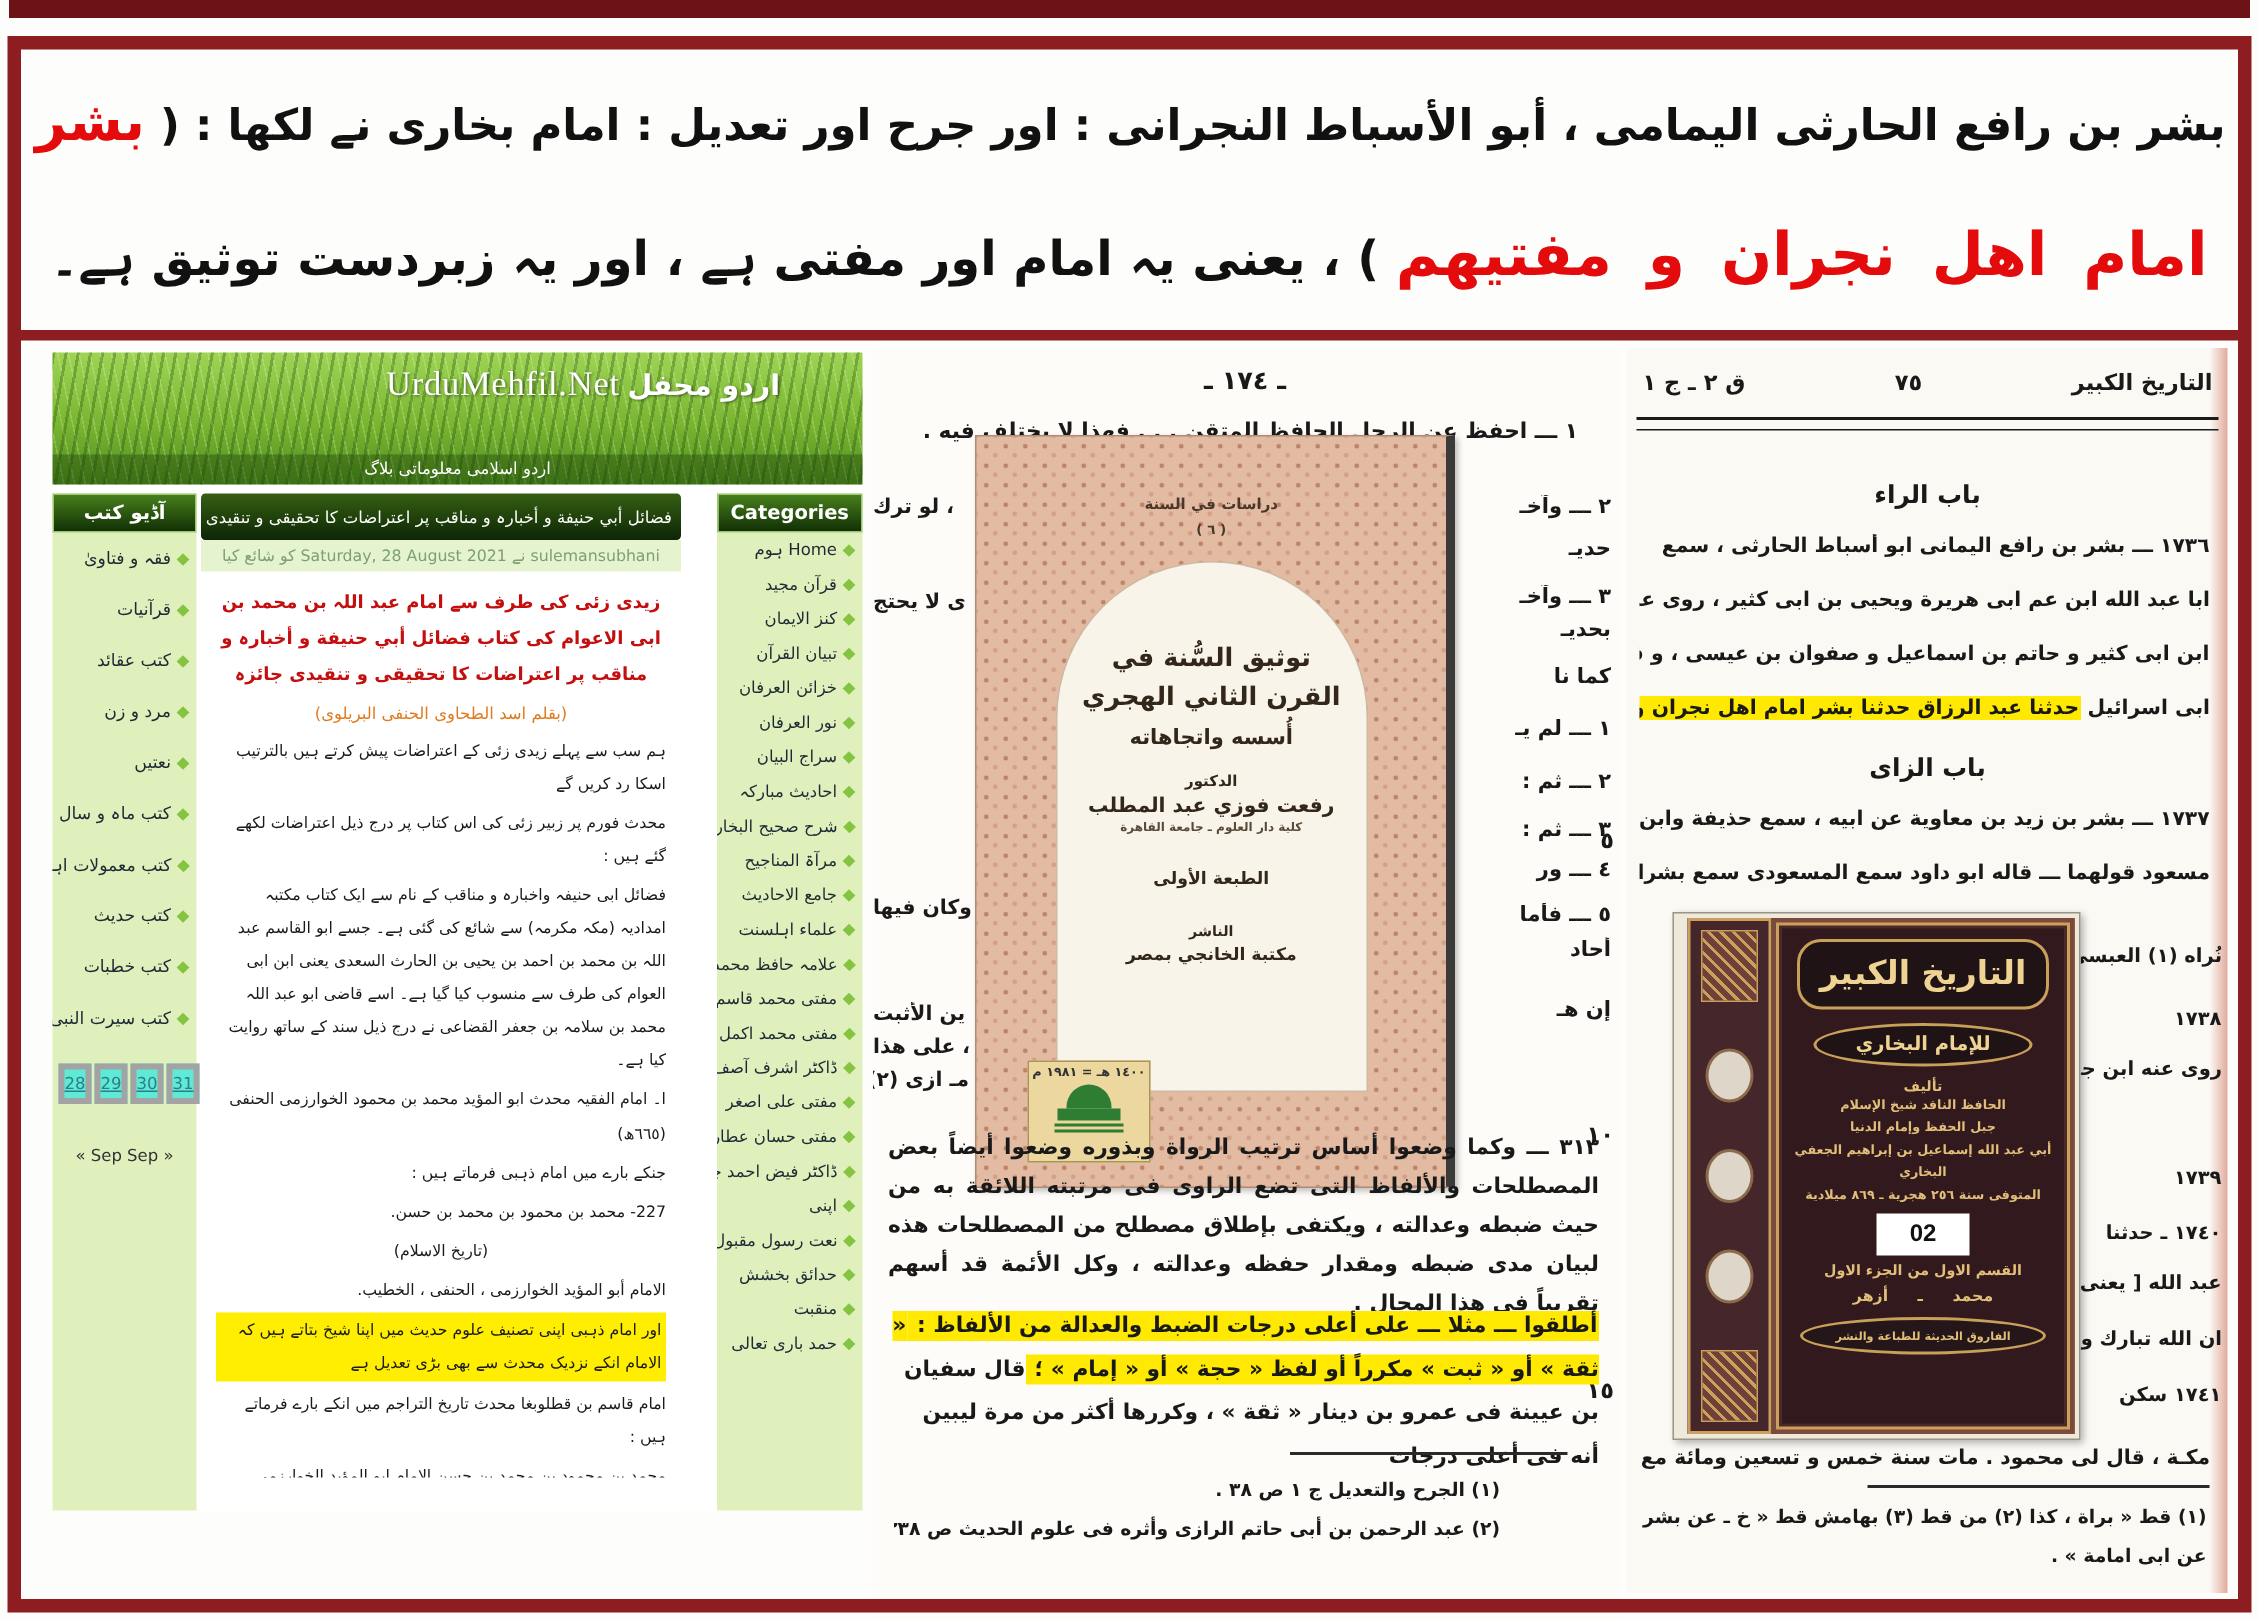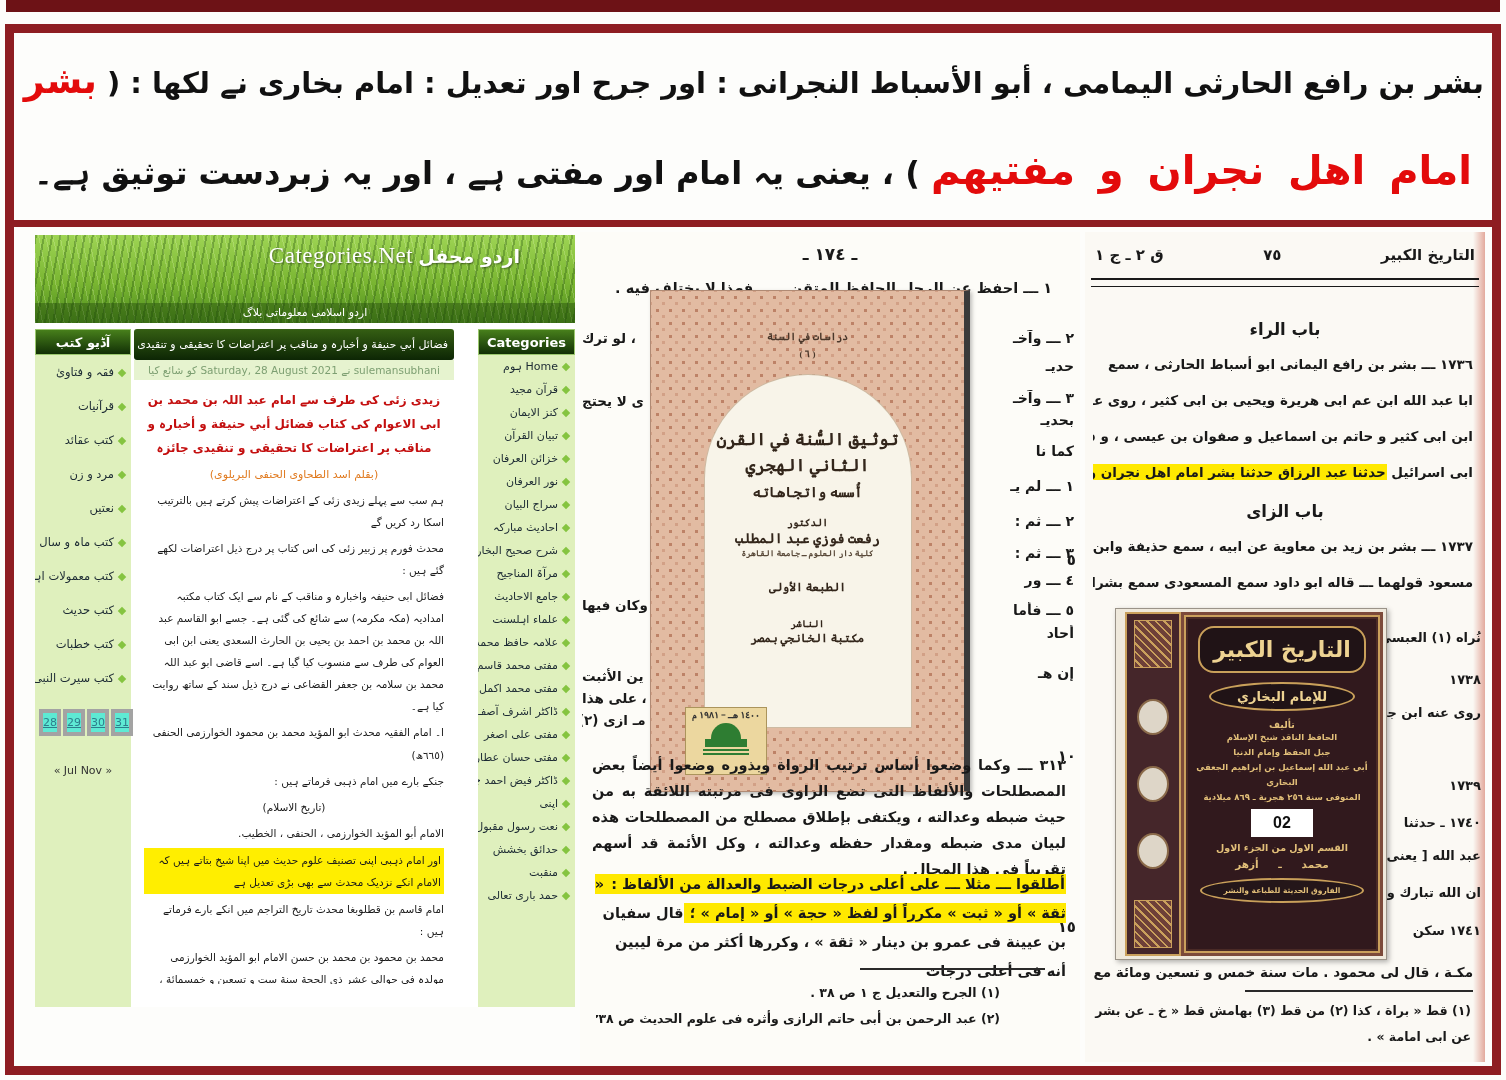--- a/index.html
+++ b/index.html
@@ -79,21 +79,21 @@
   .c-hl{background:#ffe900;padding:2px 1px;}
   .mp-rule{position:absolute;top:736px;left:280px;right:35px;border-top:2px solid #2a2a2a;}
   .mp-foot{position:absolute;top:748px;left:16px;right:80px;font-size:12.5px;line-height:26px;text-align:right;}
   .mp-foot div{white-space:nowrap;overflow:hidden;}
 
   
   .m-cover{position:absolute;left:70px;top:58px;width:320px;height:502px;box-sizing:border-box;
       background-color:#e2bba2;
       background-image:radial-gradient(#bd8267 1.5px,transparent 1.7px),radial-gradient(#d2a086 1.5px,transparent 1.7px);
       background-size:13px 13px;background-position:0 0,6px 6px;
-      border:1px solid #b08a74;border-right:6px solid #3a3a3a;box-shadow:2px 2px 4px rgba(0,0,0,.25);font-family:Liberation Serif, serif;}
+      border:1px solid #b08a74;border-right:6px solid #3a3a3a;box-shadow:2px 2px 4px rgba(0,0,0,.25);}
   .m-cover-series{position:absolute;top:40px;left:0;right:0;text-align:center;font-size:10px;color:#4a372a;font-weight:bold;}
   .m-cover-seriesno{position:absolute;top:58px;left:0;right:0;text-align:center;font-size:9px;color:#4a372a;}
   .m-arch{position:absolute;left:50%;transform:translateX(-50%);top:84px;width:206px;height:352px;background:#f8f4e9;border-radius:103px 103px 0 0;box-shadow:0 0 0 1px #cdbaa2;text-align:center;direction:rtl;color:#33261b;}
   .m-arch .t1{margin-top:52px;font-size:17px;font-weight:bold;padding:0 10px;line-height:1.5;}
   .m-arch .t2{margin-top:6px;font-size:14px;font-weight:bold;}
   .m-arch .a-label{margin-top:16px;font-size:10px;}
   .m-arch .a-name{margin-top:2px;font-size:13.5px;font-weight:bold;}
   .m-arch .a-aff{margin-top:2px;font-size:8px;color:#5a4a3a;}
   .m-arch .ed{margin-top:22px;font-size:11.5px;font-weight:bold;}
   .m-arch .p-label{margin-top:24px;font-size:9.5px;}
@@ -154,21 +154,21 @@
     <span class="c-black">بشر بن رافع الحارثی الیمامی ، أبو الأسباط النجرانی : اور جرح اور تعدیل : امام بخاری نے لکھا : ( </span><span class="c-red">بشر بن رافع</span></div>
     <div class="hline l2">
       
     <span class="c-red">امام اهل نجران و مفتيهم</span><span class="c-black"> ) ، یعنی یہ امام اور مفتی ہے ، اور یہ زبردست توثیق ہے۔</span></div>
   </div>
 
   <div class="lp">
     <div class="lp-banner">
       <div class="lp-title">
         <span class="lp-urdu">اردو محفل</span>
-        <span class="lp-latin">Categories.Net</span>
+        <span class="lp-latin">UrduMehfil.Net</span>
       </div>
       <div class="lp-tagline">اردو اسلامی معلوماتی بلاگ</div>
     </div>
     <div class="lp-cols">
       <div class="lp-audio">
         <div class="sb-head">آڈیو کتب</div>
         <div class="sb-list">
 
             <div class="sb-item"><span class="bullet"></span><span>فقہ و فتاویٰ</span></div>
 
@@ -191,37 +191,38 @@
             <div class="sb-item"><span class="bullet"></span><span>کتب سیرت النبی</span></div>
           </div>
         <div class="cal">
           <div class="cal-days">
 
           <span class="cal-day">28</span>
               <span class="cal-day">29</span>
               <span class="cal-day">30</span>
               <span class="cal-day">31</span>
             </div>
-          <div class="cal-nav">« Jul   Nov »</div>
+          <div class="cal-nav">« Sep   Sep »</div>
         </div>
       </div>
 
       <div class="lp-main">
         <div class="post-title">فضائل أبي حنيفة و أخبارہ و مناقب پر اعتراضات کا تحقیقی و تنقیدی جائزہ</div>
         <div class="post-meta">sulemansubhani نے Saturday, 28 August 2021 کو شائع کیا</div>
         <div class="post-body">
           <div class="lead">زیدی زئی کی طرف سے امام عبد اللہ بن محمد بن ابی الاعوام کی کتاب فضائل أبي حنيفة و أخبارہ و مناقب پر اعتراضات کا تحقیقی و تنقیدی جائزہ</div>
           <div class="byline">(بقلم اسد الطحاوی الحنفی البریلوی)</div>
           <div>
 
           <div class="para c-normal">ہم سب سے پہلے زیدی زئی کے اعتراضات پیش کرتے ہیں بالترتیب اسکا رد کریں گے</div>
               <div class="para c-normal">محدث فورم پر زبیر زئی کی اس کتاب پر درج ذیل اعتراضات لکھے گئے ہیں :</div>
               <div class="para c-normal">فضائل ابی حنیفہ واخبارہ و مناقب کے نام سے ایک کتاب مکتبہ امدادیہ (مکہ مکرمہ) سے شائع کی گئی ہے۔ جسے ابو القاسم عبد اللہ بن محمد بن احمد بن یحیی بن الحارث السعدی یعنی ابن ابی العوام کی طرف سے منسوب کیا گیا ہے۔ اسے قاضی ابو عبد اللہ محمد بن سلامہ بن جعفر القضاعی نے درج ذیل سند کے ساتھ روایت کیا ہے۔</div>
               <div class="para c-normal">ا۔ امام الفقیہ محدث ابو المؤید محمد بن محمود الخوارزمی الحنفی (٦٦٥ھ)</div>
               <div class="para c-normal">جنکے بارے میں امام ذہبی فرماتے ہیں :</div>
+              <div class="para c-normal">227- محمد بن محمود بن محمد بن حسن.</div>
               <div class="para c-center">(تاریخ الاسلام)</div>
               <div class="para c-normal">الامام أبو المؤید الخوارزمی ، الحنفی ، الخطیب.</div>
               <div class="para c-highlight">اور امام ذہبی اپنی تصنیف علوم حدیث میں اپنا شیخ بتاتے ہیں کہ الامام انکے نزدیک محدث سے بھی بڑی تعدیل ہے</div>
               <div class="para c-normal">امام قاسم بن قطلوبغا محدث تاریخ التراجم میں انکے بارے فرماتے ہیں :</div>
               <div class="para c-normal">محمد بن محمود بن محمد بن حسن الامام ابو المؤید الخوارزمی مولدہ فی حوالی عشر ذی الحجة سنة ست و تسعین و خمسمائة ، سمع علی الامام طاهر بن محمد الحفصی و سمع محمود و قدم بغداد و سمع بها و قدم دمشق و سمع بها و حدث و ولی قضاء خوارزم و خطابتها بعد أخذ التتار لها ثم ترکها و قدم بغداد حاجا فجاور و رجع الی مصر ثم الی دمشق ثم الی بغداد و درس بها و وصف مسانید الامام أبی حنیفة فی مجلدین جمع فیها ما بین خمسة عشر مسندا و تهذیبها</div>
             </div>
         </div>
       </div>
 
       <div class="lp-cats">

